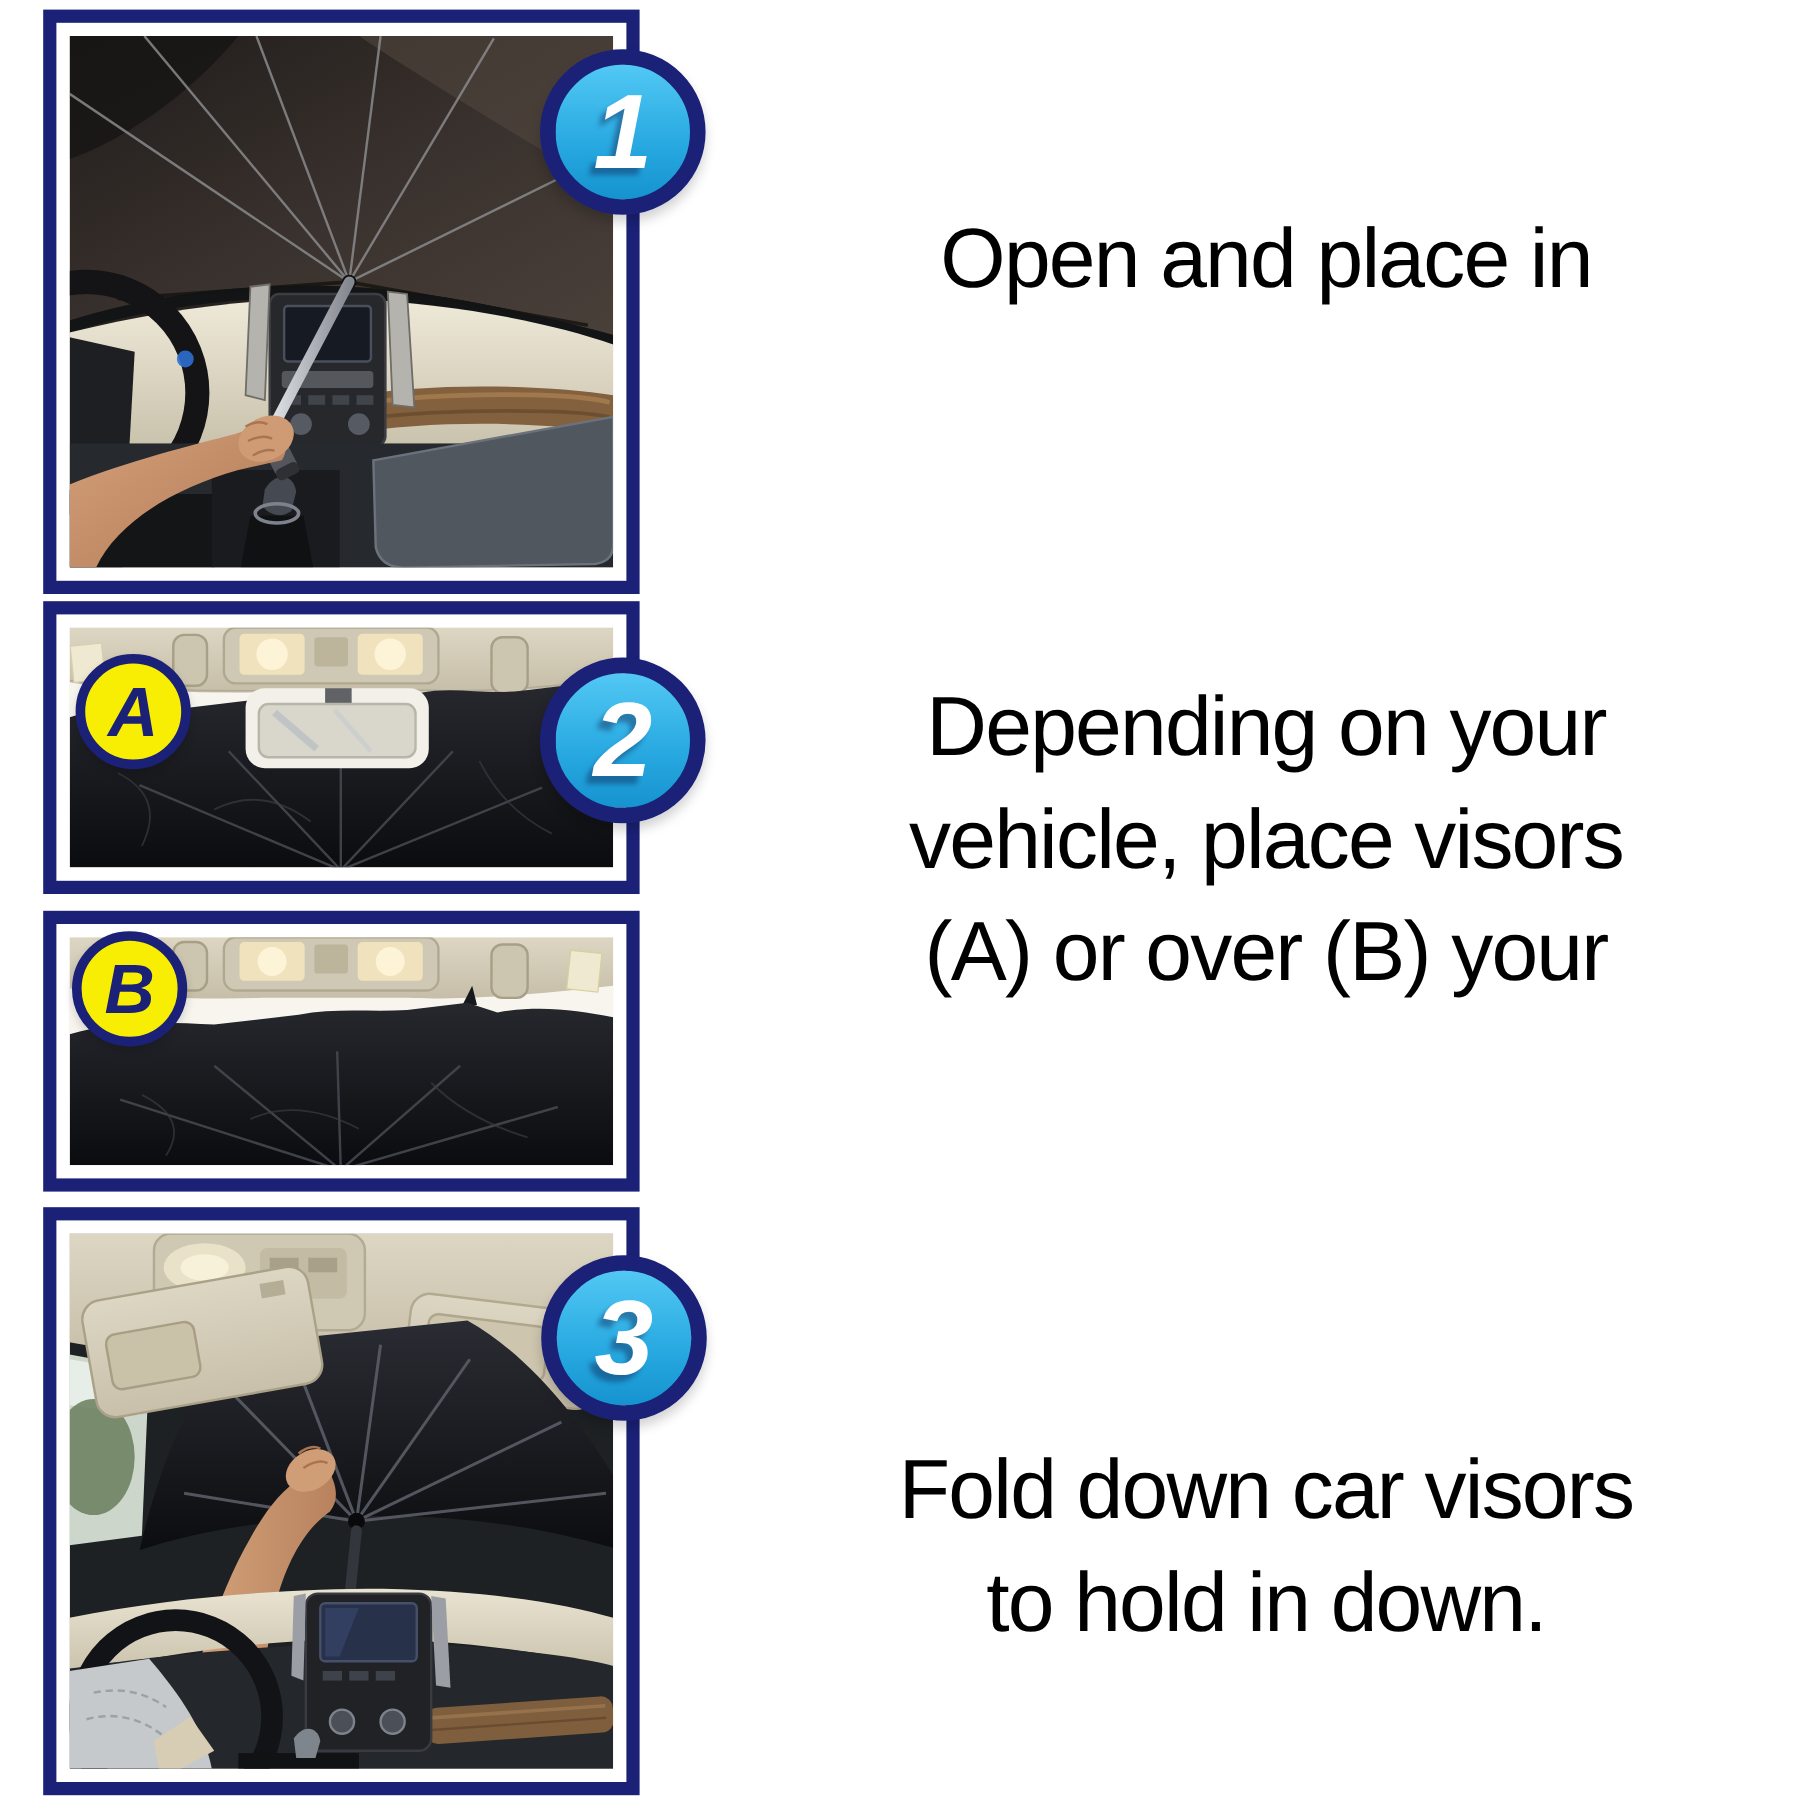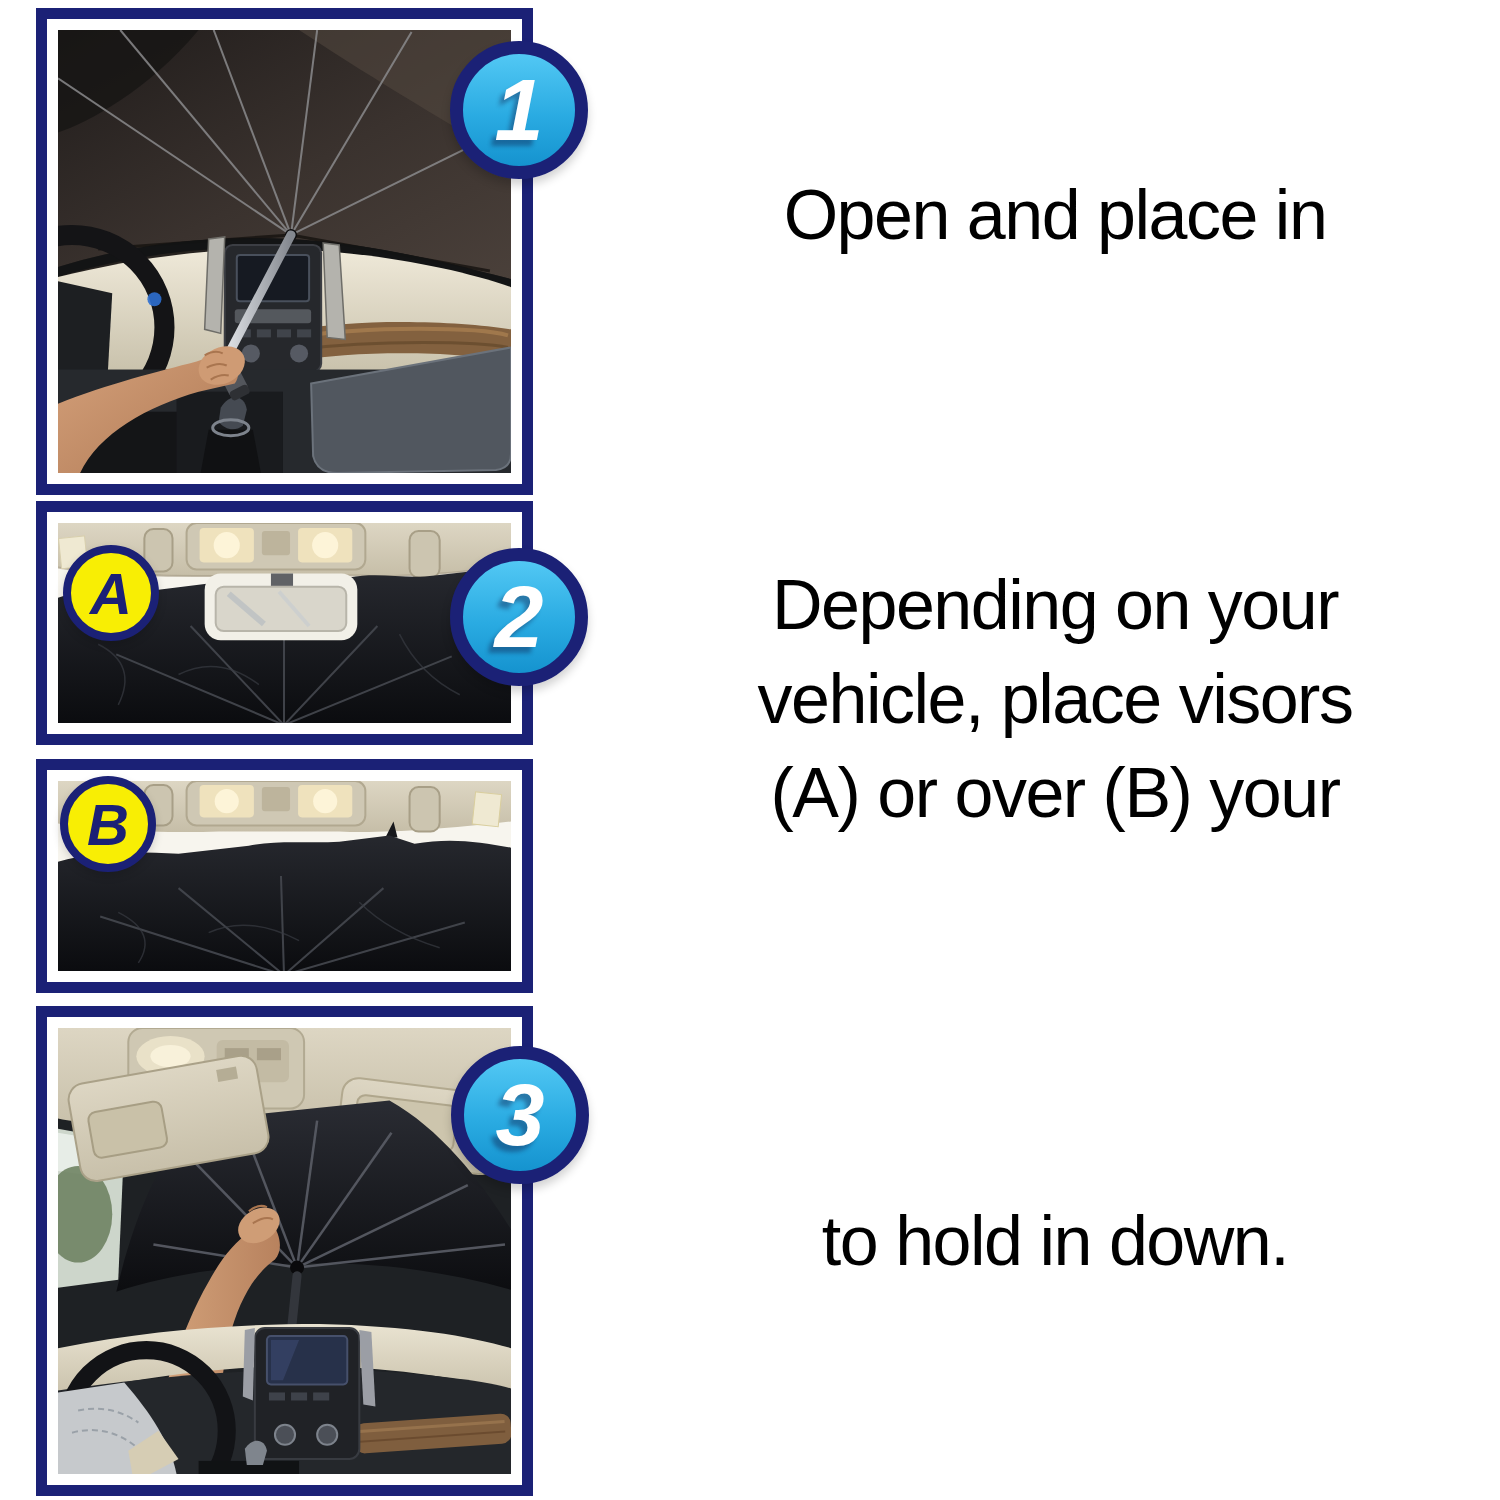--- a/index.html
+++ b/index.html
@@ -365,16 +365,17 @@
 
   <div class="step-text" id="text1">
     <div>Open and place in</div>
   </div>
   <div class="step-text" id="text2">
     <div>Depending on your</div>
     <div>vehicle, place visors</div>
     <div>(A) or over (B) your</div>
   </div>
   <div class="step-text" id="text3">
+    <div>Fold down car visors</div>
     <div>to hold in down.</div>
   </div>
 
 </div>
 
 </body></html>

